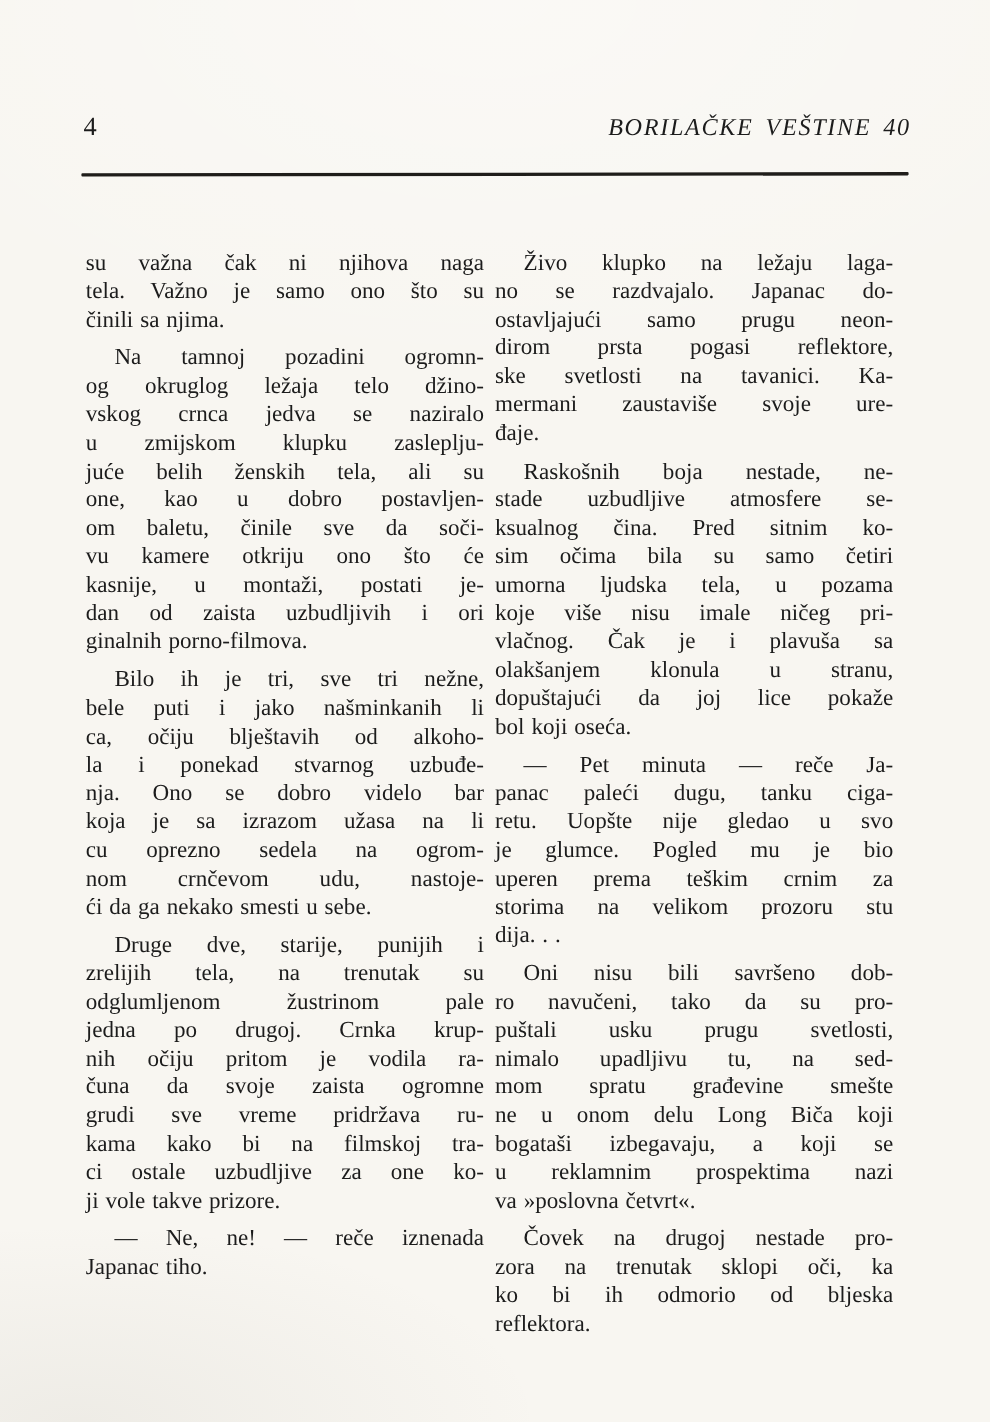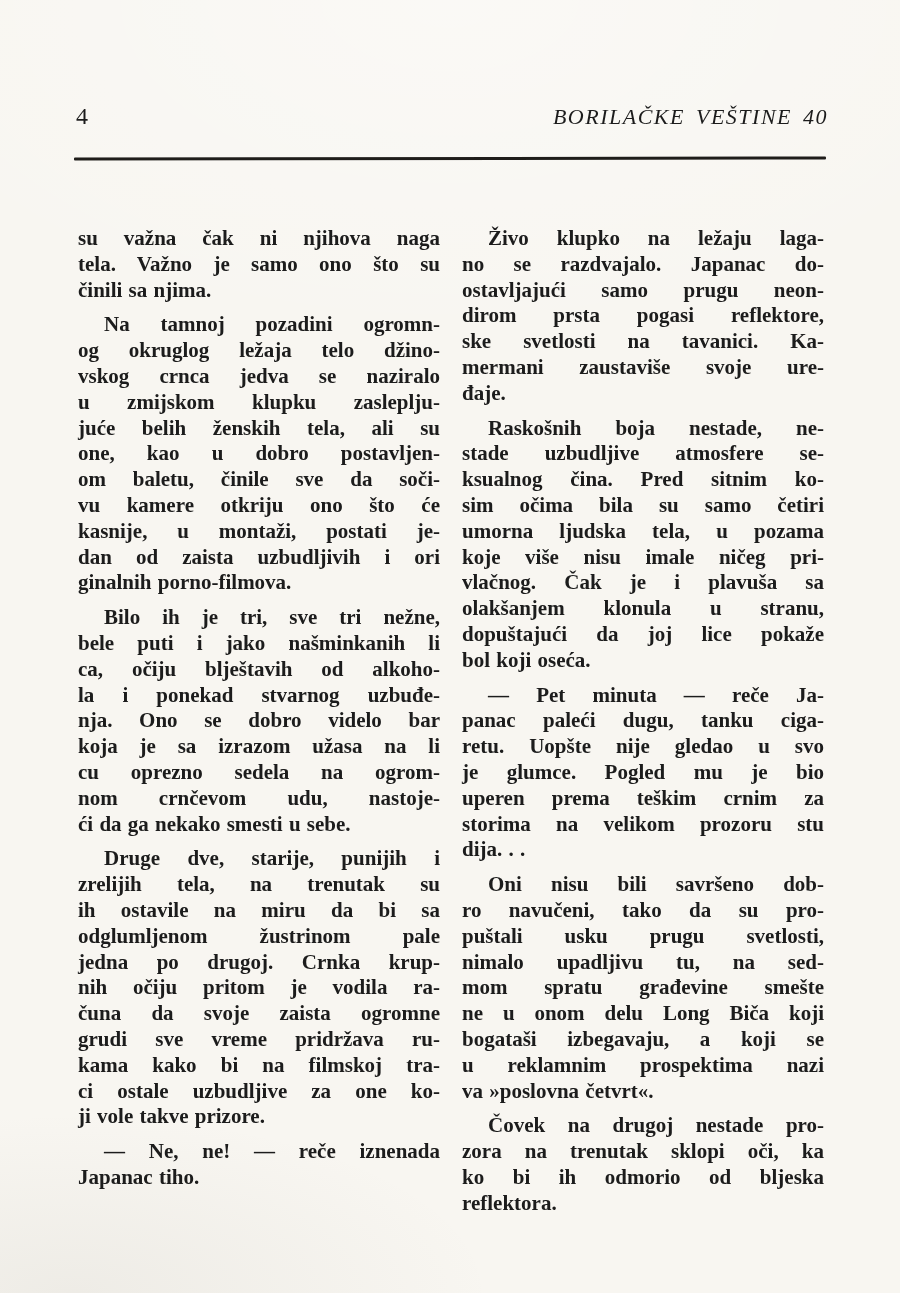--- a/index.html
+++ b/index.html
@@ -49,22 +49,21 @@
     background: #1f1d1a;
     transform: rotate(-0.08deg);
     border-radius: 1px;
   }
   .columns {
     position: absolute;
     top: 226px;
     left: 78px;
     width: 746px;
     display: flex;
-    gap: 22px;
-    font-weight: bold;
+    gap: 10px;
   }
   .col {
     width: 362px;
     flex: 0 0 362px;
   }
   .para { margin: 0 0 9px 0; }
   .para:last-child { margin-bottom: 0; }
   .line {
     font-size: 21px;
     line-height: 25.8px;
@@ -115,21 +114,20 @@
           <div class="line">la i ponekad stvarnog uzbuđe-</div>
           <div class="line">nja. Ono se dobro videlo bar</div>
           <div class="line">koja je sa izrazom užasa na li</div>
           <div class="line">cu oprezno sedela na ogrom-</div>
           <div class="line">nom crnčevom udu, nastoje-</div>
           <div class="line last">ći da ga nekako smesti u sebe.</div>
         </div>
         <div class="para">
           <div class="line first">Druge dve, starije, punijih i</div>
           <div class="line">zrelijih tela, na trenutak su</div>
-          <div class="line">ih ostavile na miru da bi sa</div>
           <div class="line">odglumljenom žustrinom pale</div>
           <div class="line">jedna po drugoj. Crnka krup-</div>
           <div class="line">nih očiju pritom je vodila ra-</div>
           <div class="line">čuna da svoje zaista ogromne</div>
           <div class="line">grudi sve vreme pridržava ru-</div>
           <div class="line">kama kako bi na filmskoj tra-</div>
           <div class="line">ci ostale uzbudljive za one ko-</div>
           <div class="line last">ji vole takve prizore.</div>
         </div>
         <div class="para">

